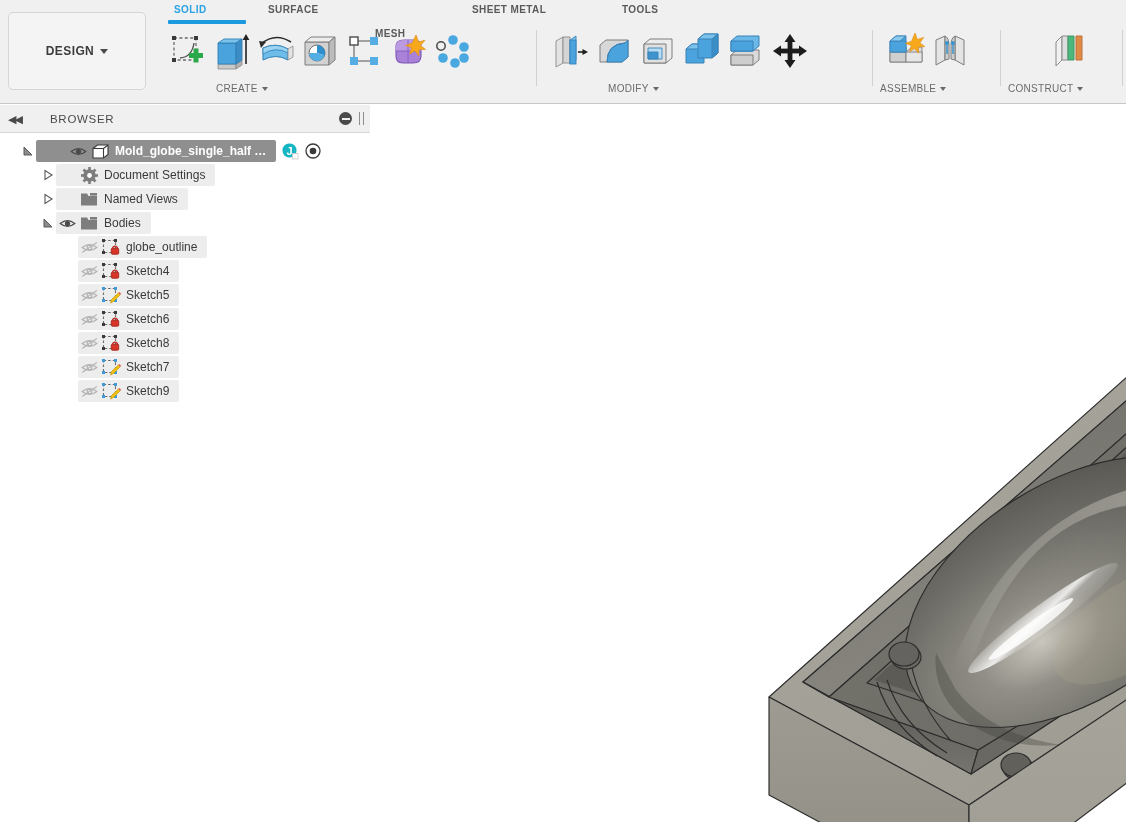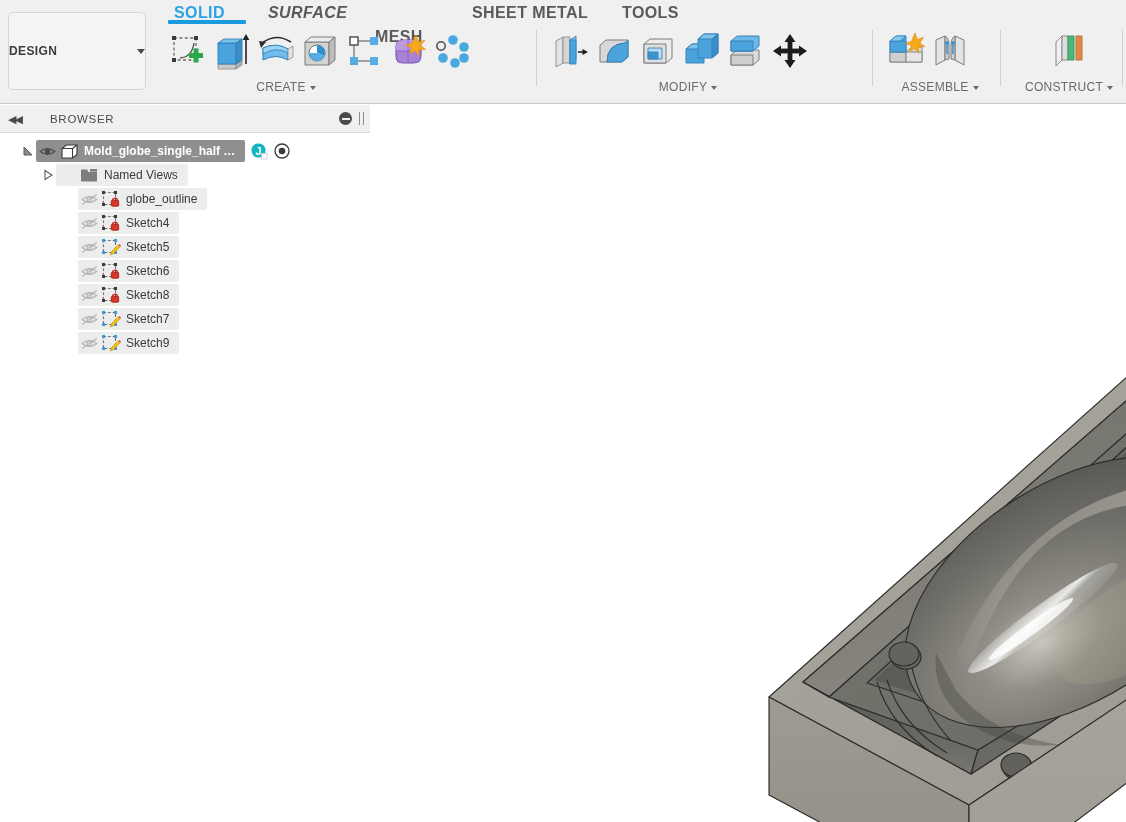--- a/index.html
+++ b/index.html
@@ -15,49 +15,49 @@
   
   .ribbon{
     position:absolute;left:0;top:0;width:1126px;height:104px;
     background:#f0f0f0;
     border-bottom:1px solid #c8c8c8;
     box-sizing:border-box;
   }
   .design-btn{
     position:absolute;left:8px;top:12px;width:136px;height:76px;
     background:#f4f4f4;border:1px solid #d6d6d6;border-radius:5px;
-    display:flex;align-items:center;justify-content:space-between;
+    display:flex;align-items:center;justify-content:center;
     cursor:pointer;
   }
   .design-btn .lbl{
     font-size:12px;font-weight:bold;color:#3c3c3c;letter-spacing:.4px;
   }
   .caret{
     display:inline-block;width:0;height:0;margin-left:6px;
     border-left:4px solid transparent;border-right:4px solid transparent;
     border-top:5px solid #4a4a4a;vertical-align:middle;
   }
 
   
   .tabs{position:absolute;left:160px;top:0;height:26px;}
   .tab{
-    position:absolute;top:4px;font-size:16px;font-weight:bold;
+    position:absolute;top:4px;font-size:10px;font-weight:bold;
     color:#5a5a5a;letter-spacing:.4px;cursor:pointer;white-space:nowrap;
   }
   .tab.active{color:#2aa3e5;}
   .tab-underline{
     position:absolute;height:4px;background:#1b9ae0;border-radius:1px;
   }
 
   
   .grp{position:absolute;top:24px;height:80px;}
   .grp-icons{display:flex;align-items:center;height:54px;}
   .grp-label{
-    position:absolute;bottom:10px;width:100%;text-align:center;
-    font-size:12px;color:#6a6a6a;letter-spacing:.3px;white-space:nowrap;
+    position:absolute;bottom:10px;width:100%;text-align:left;
+    font-size:10px;color:#6a6a6a;letter-spacing:.3px;white-space:nowrap;
   }
   .grp-label .caret{border-top-color:#6a6a6a;border-left-width:3.5px;border-right-width:3.5px;border-top-width:4.5px;margin-left:4px;}
   .tool{
     width:44px;height:50px;display:flex;align-items:center;justify-content:center;
     cursor:pointer;border-radius:3px;
   }
   .vsep{
     position:absolute;top:30px;width:1px;height:56px;background:#d0d0d0;
   }
 
@@ -92,21 +92,21 @@
   }
   .tree{position:relative;padding-top:6px;}
   .node{
     position:relative;height:24px;display:flex;align-items:center;
     font-size:12px;color:#3a3a3a;white-space:nowrap;
   }
   .node .pill{
     display:flex;align-items:center;height:22px;background:#ededed;border-radius:2px;
     padding-right:8px;cursor:pointer;
   }
-  .node.selected .pill{background:#8f8f8f;}
+  .node.selected .pill{background:#8f8f8f;padding-left:31px;}
   .node.selected .nm{color:#ffffff;font-weight:bold;}
   .arrow{
     width:16px;height:22px;flex:0 0 16px;display:flex;align-items:center;justify-content:center;
     cursor:pointer;
   }
   .eye{width:22px;flex:0 0 22px;display:flex;align-items:center;justify-content:center;cursor:pointer;}
   .ic{width:22px;flex:0 0 22px;display:flex;align-items:center;justify-content:center;}
   .nm{padding-left:4px;padding-right:2px;}
   .badge-wrap{display:flex;align-items:center;gap:6px;margin-left:6px;}
 
@@ -124,21 +124,21 @@
 
   <div class="ribbon">
 
     <div class="design-btn">
       <span class="lbl">DESIGN</span>
       <span class="caret"></span>
     </div>
 
     <div class="tabs">
       <div class="tab active" style="left:14px;">SOLID</div>
-      <div class="tab" style="left:108px;font-style:italic;">SURFACE</div>
+      <div class="tab" style="left:108px;">SURFACE</div>
       <div class="tab" style="left:215px;margin-top:24px;">MESH</div>
       <div class="tab" style="left:312px;">SHEET METAL</div>
       <div class="tab" style="left:462px;">TOOLS</div>
       <div class="tab-underline" style="left:8px;top:20px;width:78px;"></div>
     </div>
 
     <div class="grp" style="left:166px;width:360px;">
       <div class="grp-icons">
 
         <div class="tool">
@@ -413,27 +413,75 @@
         <div class="node">
           <div style="width: 40px; flex: 0 0 40px;"></div>
           <div class="arrow">
             <svg width="12" height="12" viewBox="0 0 12 12">
               <polygon points="3,1.5 10,6 3,10.5" fill="none" stroke="#5a5a5a" stroke-width="1.1"></polygon>
             </svg>
           </div>
           <div class="pill">
             <div class="eye"></div>
             <div class="ic">
+              <svg width="17" height="17" viewBox="0 0 17 17">
+                <g fill="#7d7d7d">
+                  <circle cx="8.5" cy="8.5" r="6.2"></circle>
+                  <rect x="7.2" y="0" width="2.6" height="17"></rect>
+                  <rect x="0" y="7.2" width="17" height="2.6"></rect>
+                  <rect x="7.2" y="0" width="2.6" height="17" transform="rotate(45 8.5 8.5)"></rect>
+                  <rect x="0" y="7.2" width="17" height="2.6" transform="rotate(45 8.5 8.5)"></rect>
+                </g>
+                <circle cx="8.5" cy="8.5" r="2.4" fill="#ffffff"></circle>
+              </svg>
+            </div>
+            <div class="nm">Document Settings</div>
+          </div>
+        </div>
+        <div class="node">
+          <div style="width: 40px; flex: 0 0 40px;"></div>
+          <div class="arrow">
+            <svg width="12" height="12" viewBox="0 0 12 12">
+              <polygon points="3,1.5 10,6 3,10.5" fill="none" stroke="#5a5a5a" stroke-width="1.1"></polygon>
+            </svg>
+          </div>
+          <div class="pill">
+            <div class="eye"></div>
+            <div class="ic">
               <svg width="18" height="15" viewBox="0 0 18 15">
                 <path d="M1 4 L1 13.5 L17 13.5 L17 4 Z" fill="#7d7d7d"></path>
                 <path d="M1 4 L1 1.5 L7 1.5 L8.6 4 Z" fill="#7d7d7d"></path>
                 <rect x="10" y="1" width="7" height="2.6" fill="#7d7d7d"></rect>
               </svg>
             </div>
             <div class="nm">Named Views</div>
+          </div>
+        </div>
+        <div class="node">
+          <div style="width: 40px; flex: 0 0 40px;"></div>
+          <div class="arrow">
+            <svg width="12" height="12" viewBox="0 0 12 12">
+              <polygon points="2,2 2,10 10,10" fill="#8b8b8b" stroke="#5a5a5a" stroke-width="1"></polygon>
+            </svg>
+          </div>
+          <div class="pill">
+            <div class="eye">
+              <svg width="17" height="13" viewBox="0 0 17 13">
+                <path d="M1.2 6.5 Q8.5 0.6 15.8 6.5 Q8.5 12.4 1.2 6.5 Z" fill="none" stroke="#4a4a4a" stroke-width="1.2"></path>
+                <circle cx="8.5" cy="6.5" r="2.6" fill="#4a4a4a"></circle>
+              </svg>
+            </div>
+            <div class="ic">
+              <svg width="18" height="15" viewBox="0 0 18 15">
+                <path d="M1 4 L1 13.5 L17 13.5 L17 4 Z" fill="#7d7d7d"></path>
+                <path d="M1 4 L1 1.5 L7 1.5 L8.6 4 Z" fill="#7d7d7d"></path>
+                <rect x="10" y="1" width="7" height="2.6" fill="#7d7d7d"></rect>
+              </svg>
+            </div>
+            <div class="nm">Bodies</div>
           </div>
         </div>
         <div class="node">
           <div style="width: 62px; flex: 0 0 62px;"></div>
           <div class="arrow"></div>
           <div class="pill">
             <div class="eye">
               <svg width="17" height="13" viewBox="0 0 17 13">
                 <path d="M1.2 6.5 Q8.5 0.6 15.8 6.5 Q8.5 12.4 1.2 6.5 Z" fill="none" stroke="#b3b3b3" stroke-width="1.2"></path>
                 <circle cx="8.5" cy="6.5" r="2.4" fill="none" stroke="#b3b3b3" stroke-width="1.1"></circle>

